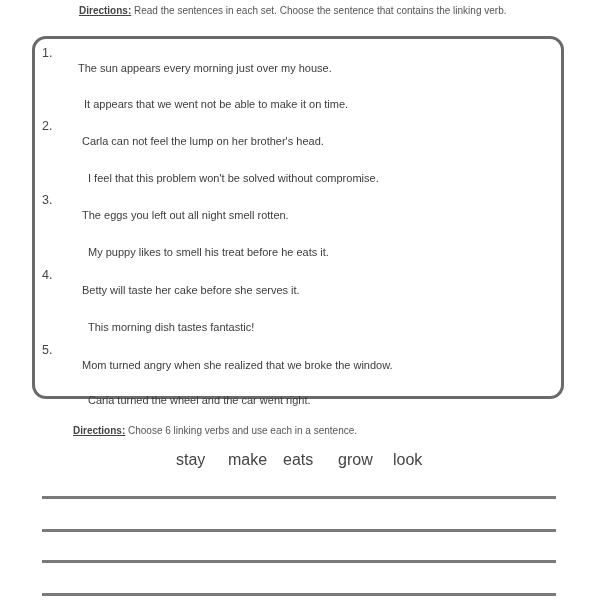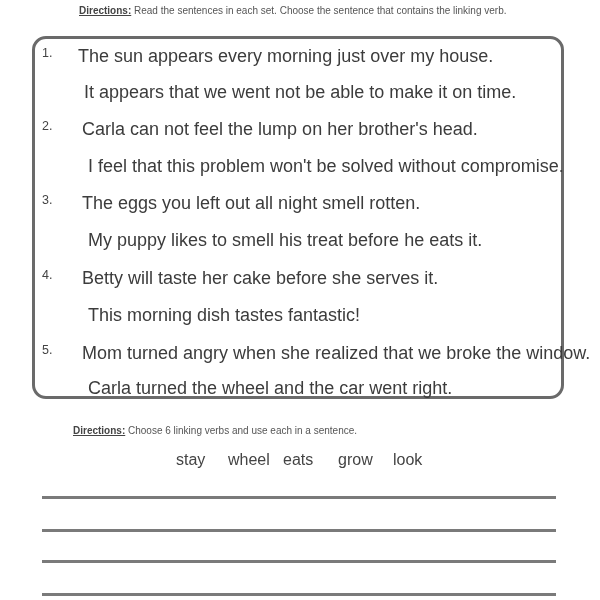--- a/index.html
+++ b/index.html
@@ -4,21 +4,21 @@
 <style>
   html, body { margin:0; padding:0; background:#ffffff; }
   body { width:600px; height:600px; position:relative; overflow:hidden;
          font-family:"Liberation Sans", sans-serif; color:#3a3a3a; }
   .directions { position:absolute; font-size:10px; line-height:12px; color:#555; }
   .directions .lbl { font-weight:bold; text-decoration:underline; color:#444;margin-left:27px; }
   #dir1 { left:52px; top:5px; width:470px; }
   #box { position:absolute; left:32px; top:36px; width:532px; height:363px;
          border:3px solid #6a6a6a; border-radius:14px; box-sizing:border-box; }
   .num { position:absolute; left:42px; font-size:12.5px; color:#444; }
-  .sent { position:absolute; font-size:18px; color:#3c3c3c; white-space:nowrap; }
+  .sent { position:absolute; font-size:11px; color:#3c3c3c; white-space:nowrap;margin-top:16px; }
   #dir2 { left:46px; top:425px; width:470px; }
   .verbs { position:absolute; top:451px; font-size:16px; color:#444; }
   .wline { position:absolute; left:42px; width:514px; height:3px; background:#7a7a7a; }
 </style>
 </head>
 <body>
 
 <div id="dir1" class="directions">
   <span class="lbl">Directions:</span>
   <span>Read the sentences in each set.   Choose the sentence that contains the linking verb.</span>
@@ -45,21 +45,21 @@
 <span class="num" style="top:343px">5.</span>
 <span class="sent" style="left:82px;top:343px">Mom turned angry when she realized that we broke the window.</span>
 <span class="sent" style="left:88px;top:378px">Carla turned the wheel and the car went right.</span>
 
 <div id="dir2" class="directions">
   <span class="lbl">Directions:</span>
   <span>Choose 6 linking verbs and use each in a sentence.</span>
 </div>
 
 <span class="verbs" style="left:176px">stay</span>
-<span class="verbs" style="left:228px">wheel</span>
+<span class="verbs" style="left:228px">make</span>
 <span class="verbs" style="left:283px">eats</span>
 <span class="verbs" style="left:338px">grow</span>
 <span class="verbs" style="left:393px">look</span>
 
 <div class="wline" style="top:496px"></div>
 <div class="wline" style="top:529px"></div>
 <div class="wline" style="top:560px"></div>
 <div class="wline" style="top:593px"></div>
 
 </body></html>

